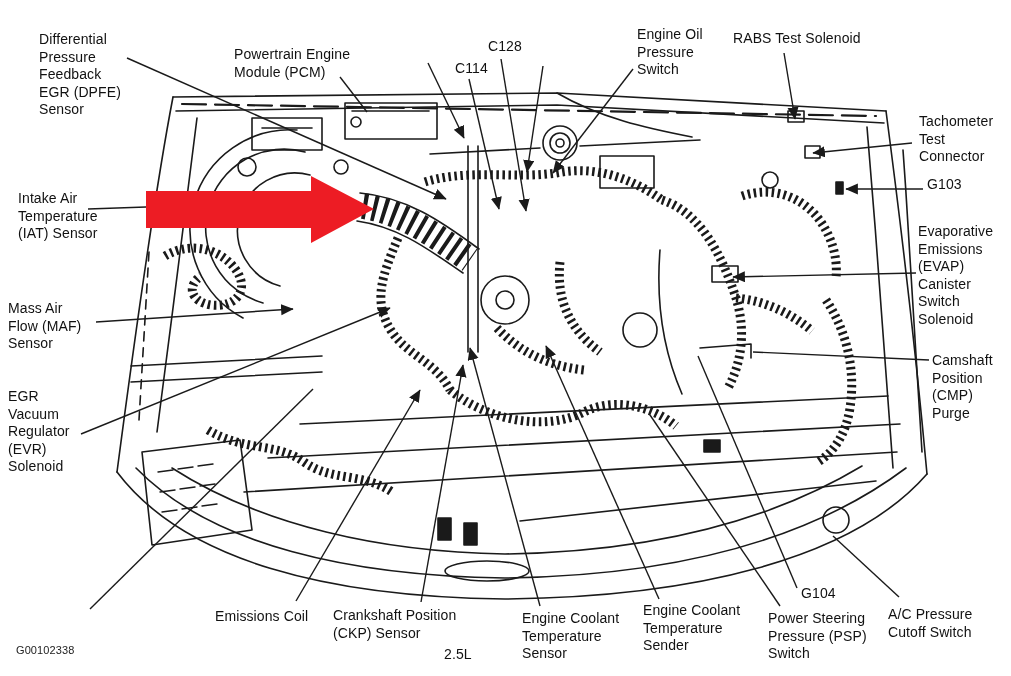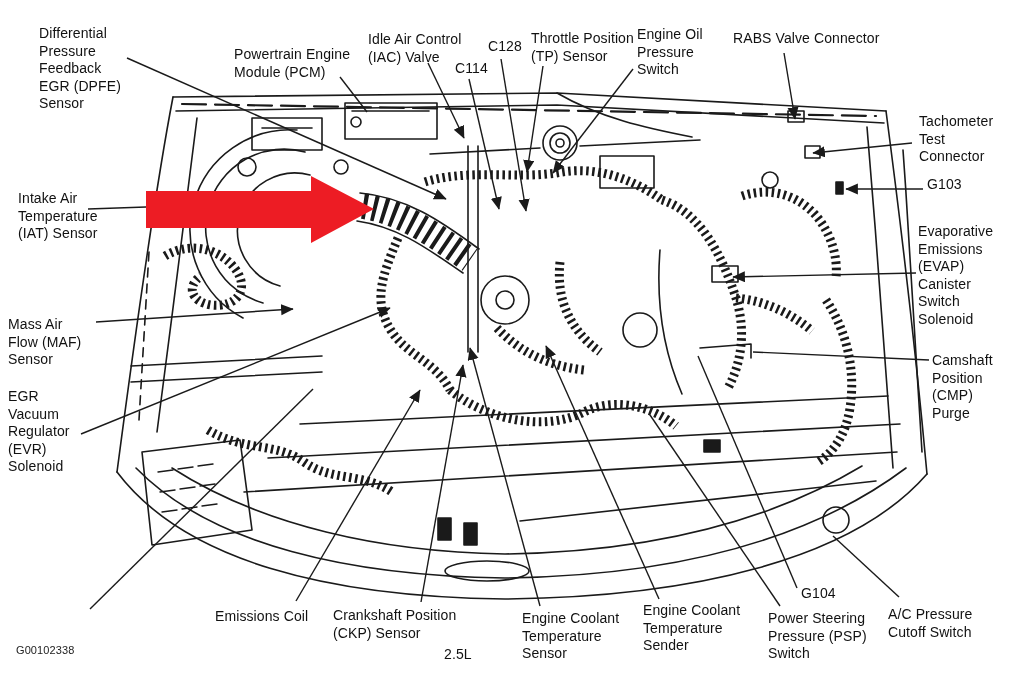--- a/index.html
+++ b/index.html
@@ -135,55 +135,51 @@
       <line x1="540" y1="606" x2="470" y2="348" marker-end="url(#ah)"></line>
       <line x1="659" y1="599" x2="546" y2="346" marker-end="url(#ah)"></line>
       <line x1="797" y1="588" x2="698" y2="356"></line>
       <line x1="780" y1="606" x2="650" y2="415"></line>
       <line x1="899" y1="597" x2="833" y2="536"></line>
     </g>
 
     <polygon points="146,191 311,191 311,176 374,209 311,243 311,228 146,228" fill="#ED1C24"></polygon>
   </svg>
 
-  <div class="lbl" style="left:39px;top:25px">Differential
+  <div class="lbl" style="left:39px;top:31px">Differential
 Pressure
 Feedback
 EGR (DPFE)
 Sensor</div>
   <div class="lbl" style="left:234px;top:46px">Powertrain Engine
 Module (PCM)</div>
-  <div class="lbl" style="left:368px;top:31px">Idle Air Control
-(IAC) Valve</div>
   <div class="lbl" style="left:455px;top:60px">C114</div>
   <div class="lbl" style="left:488px;top:38px">C128</div>
-  <div class="lbl" style="left:531px;top:30px">Throttle Position
-(TP) Sensor</div>
   <div class="lbl" style="left:637px;top:26px">Engine Oil
 Pressure
 Switch</div>
-  <div class="lbl" style="left:733px;top:30px">RABS Valve Connector</div>
+  <div class="lbl" style="left:733px;top:30px">RABS Test Solenoid</div>
   <div class="lbl" style="left:919px;top:113px">Tachometer
 Test
 Connector</div>
   <div class="lbl" style="left:927px;top:176px">G103</div>
   <div class="lbl" style="left:918px;top:223px">Evaporative
 Emissions
 (EVAP)
 Canister
 Switch
 Solenoid</div>
   <div class="lbl" style="left:932px;top:352px">Camshaft
 Position
 (CMP)
 Purge</div>
   <div class="lbl" style="left:18px;top:190px">Intake Air
 Temperature
 (IAT) Sensor</div>
-  <div class="lbl" style="left:8px;top:316px">Mass Air
+  <div class="lbl" style="left:8px;top:300px">Mass Air
 Flow (MAF)
 Sensor</div>
   <div class="lbl" style="left:8px;top:388px">EGR
 Vacuum
 Regulator
 (EVR)
 Solenoid</div>
   <div class="lbl" style="left:215px;top:608px">Emissions Coil</div>
   <div class="lbl" style="left:333px;top:607px">Crankshaft Position
 (CKP) Sensor</div>

